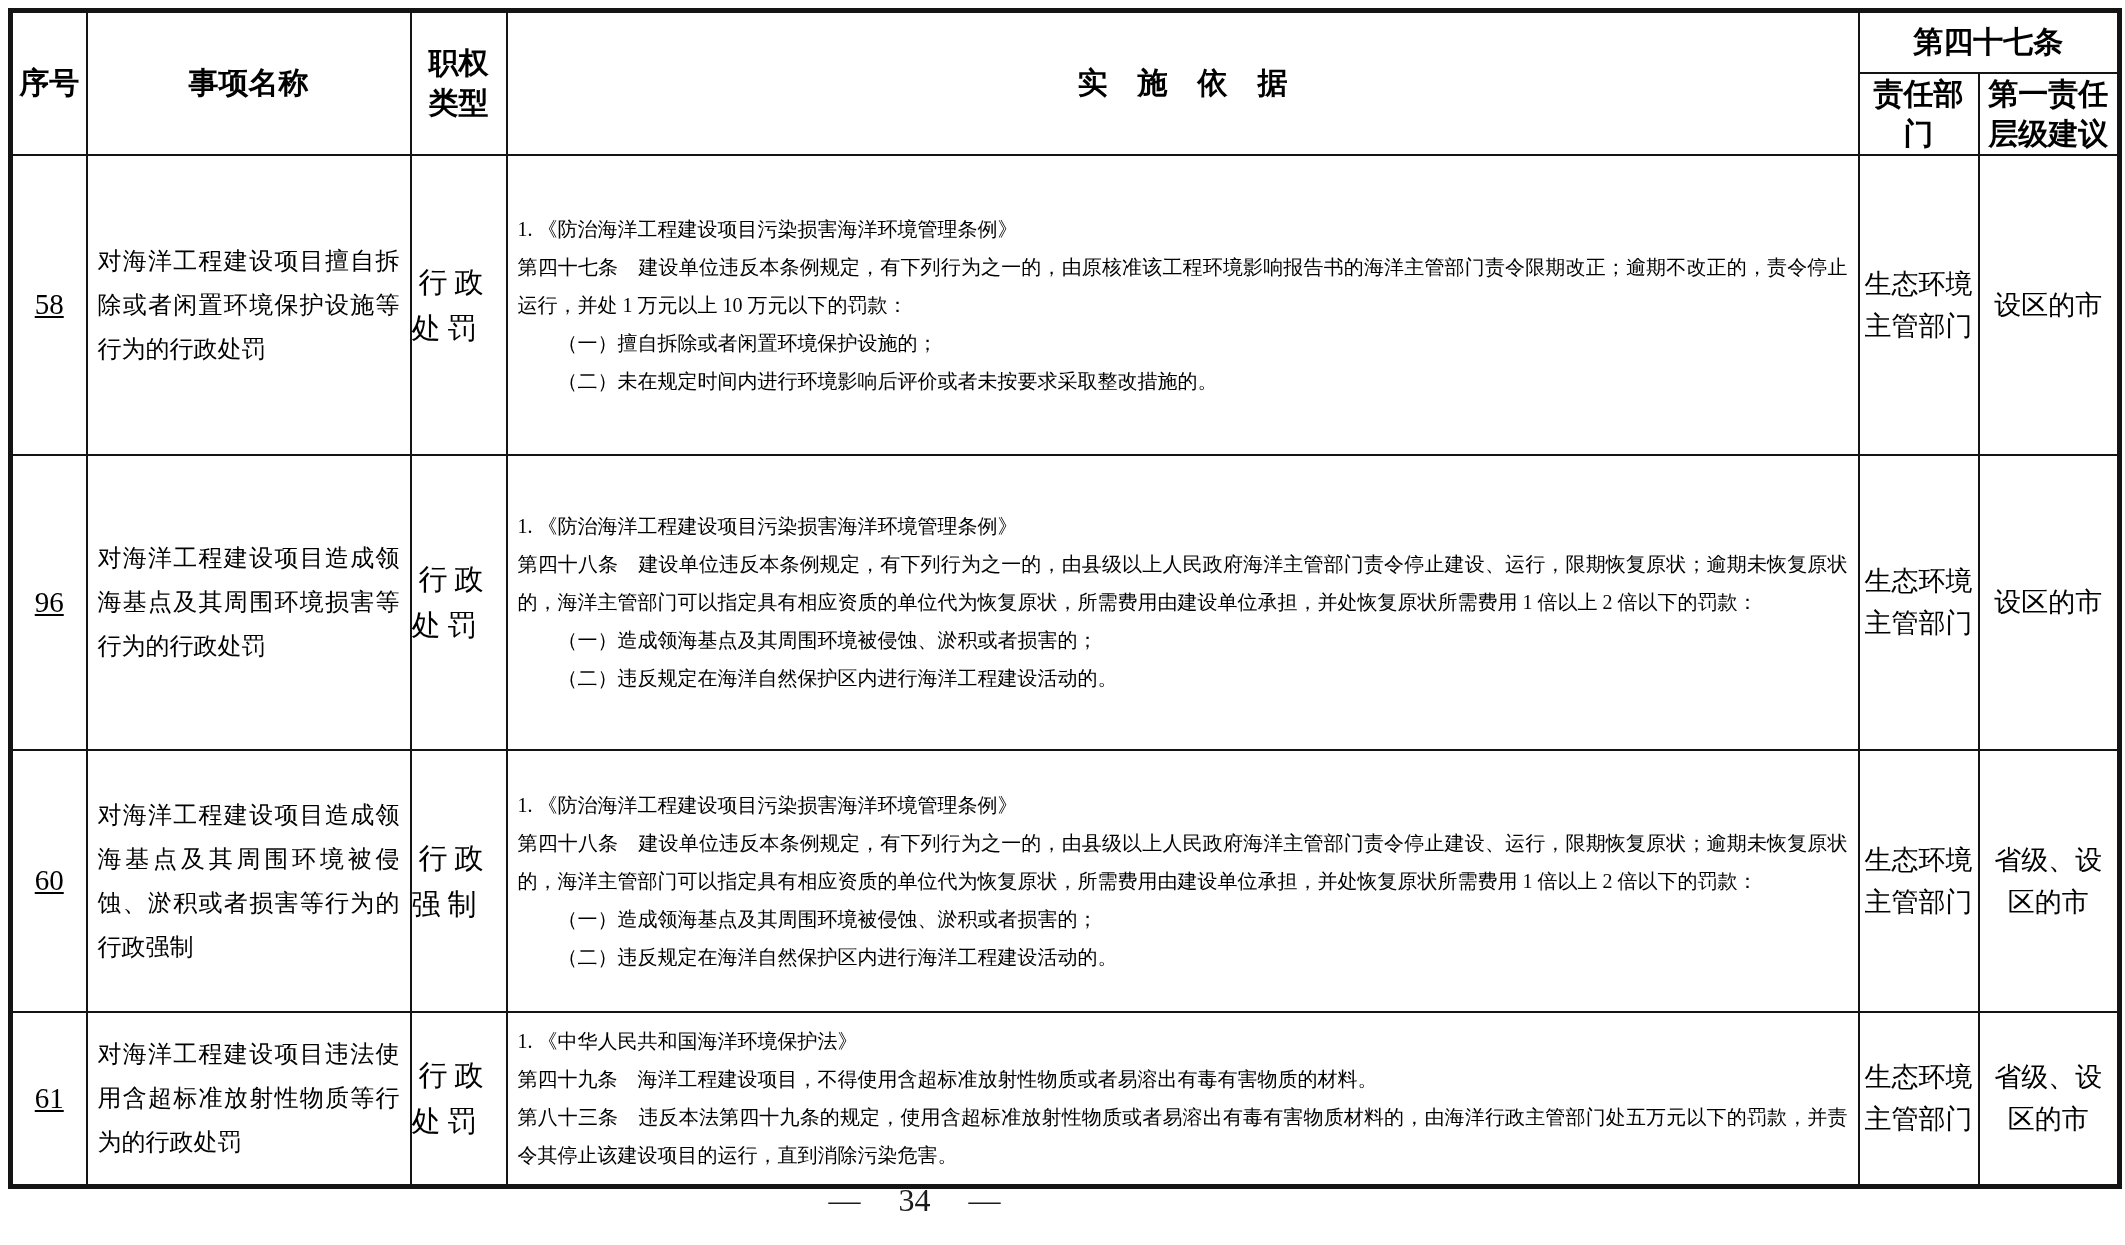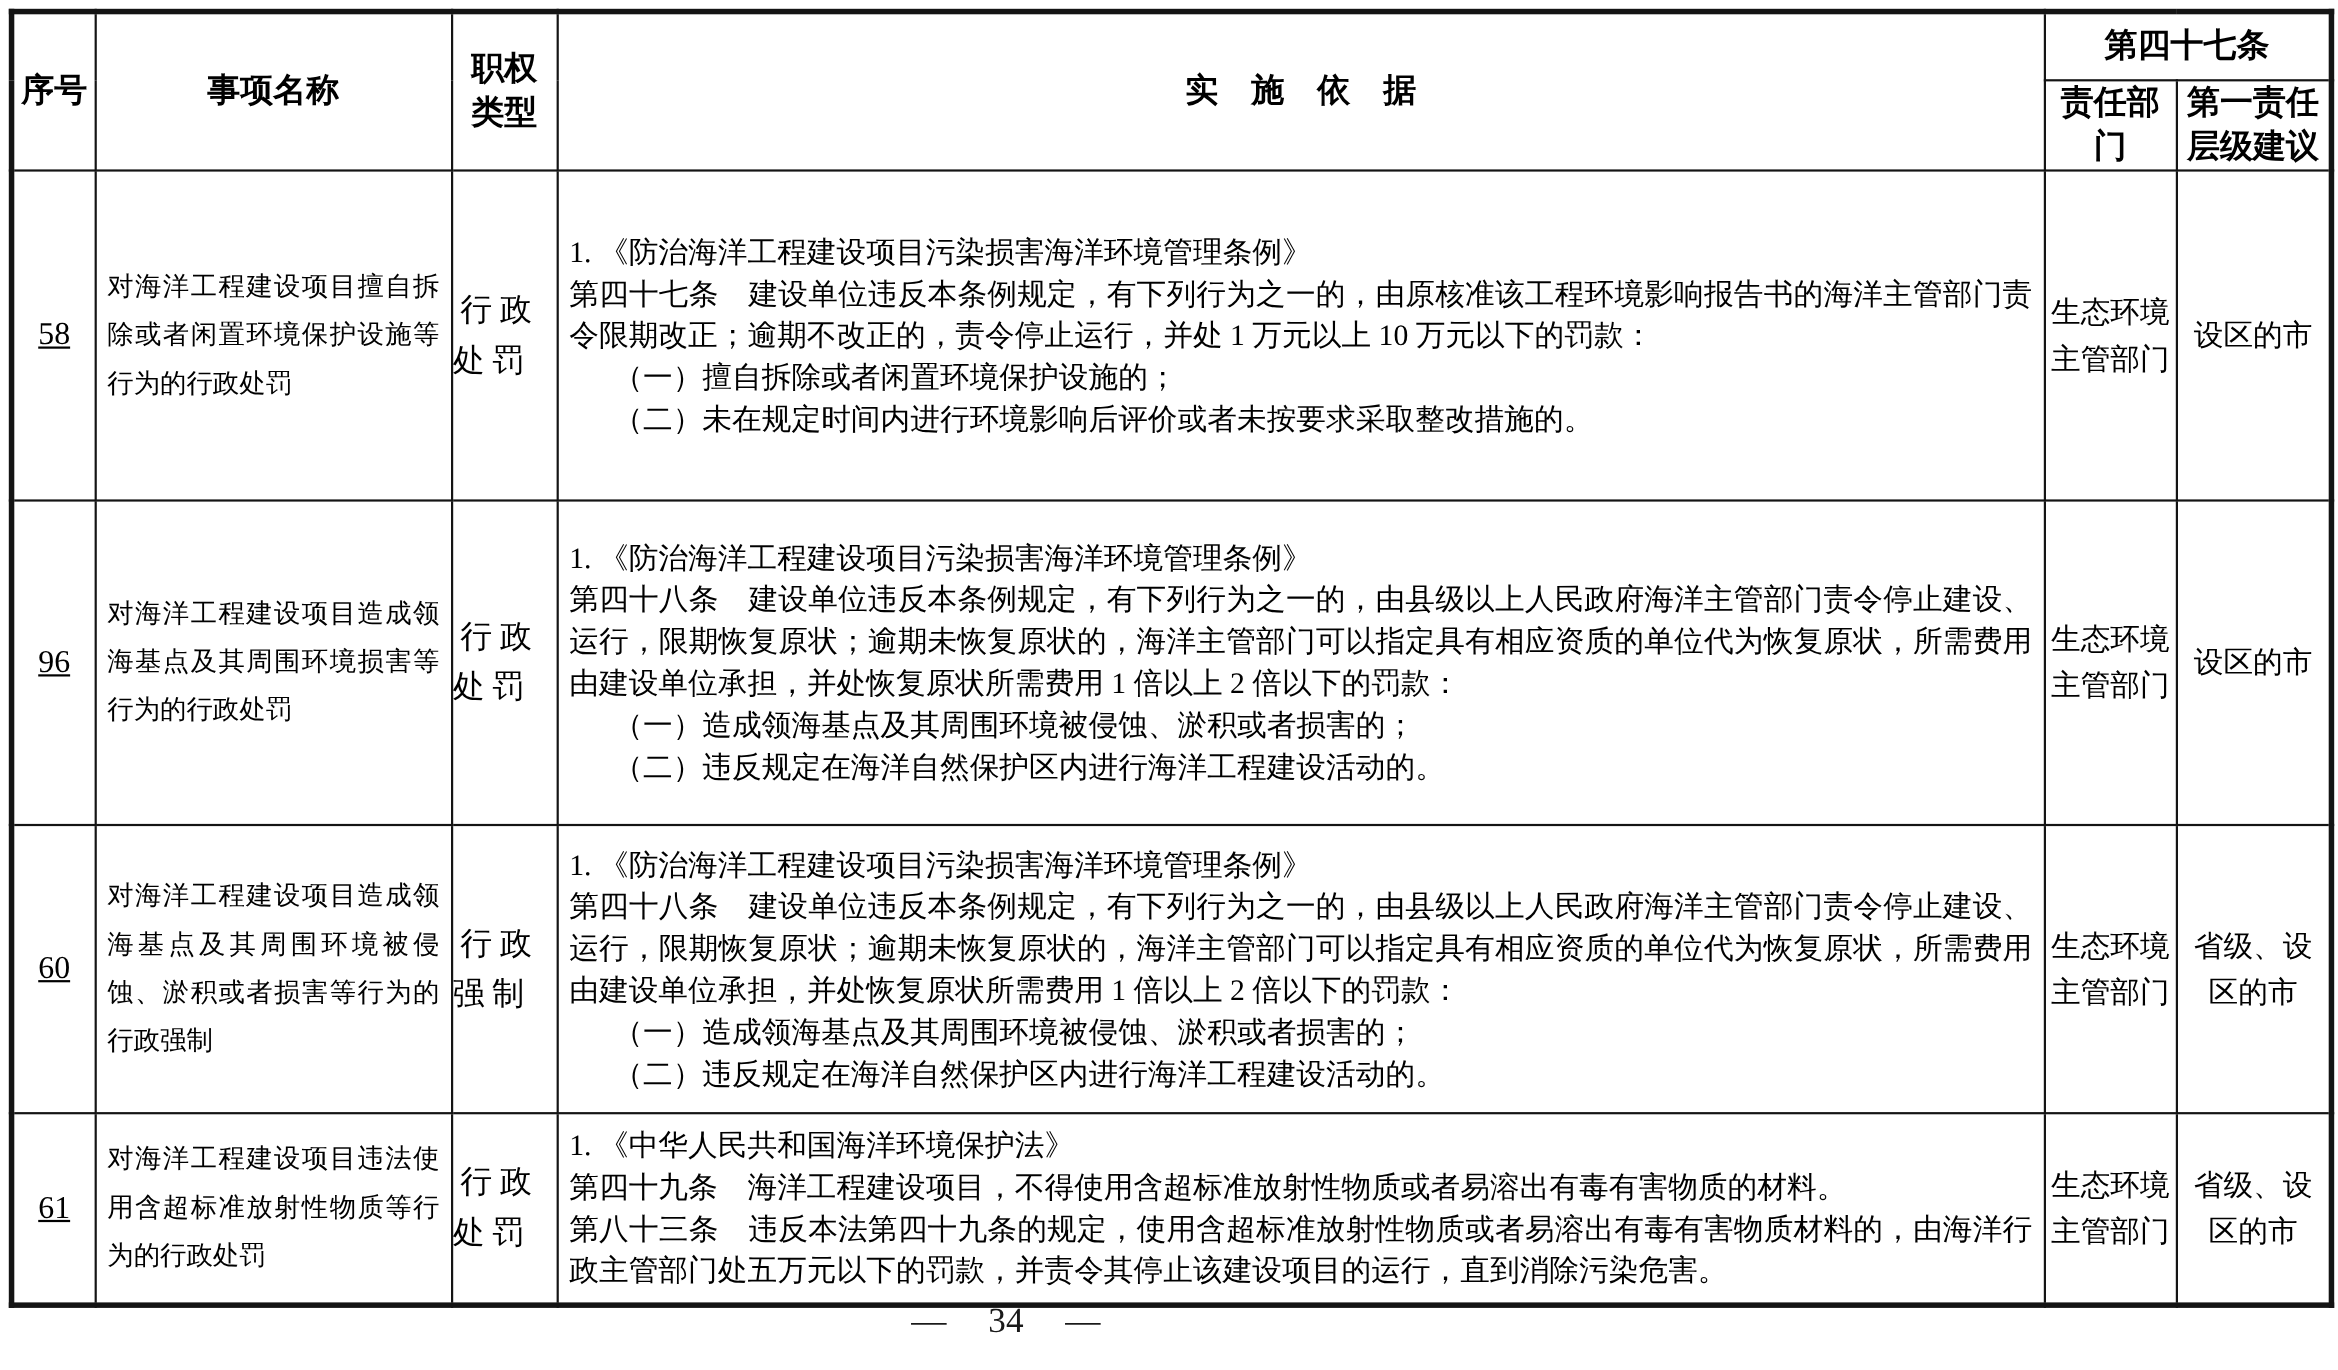--- a/index.html
+++ b/index.html
@@ -39,21 +39,21 @@
   td.serial { text-align:center; font-size:29px;text-decoration:underline; }
   td.name {
     font-size:24px; line-height:44px;
     text-align:justify; text-justify:inter-character;
     padding:0 10px;
   }
   td.power {
     text-align:left; font-size:29px; line-height:46px;
     letter-spacing:7px; text-indent:7px; white-space:pre-line;
   }
-  td.basis { font-size:27px; line-height:38px; padding:8px 10px; }
+  td.basis { font-size:20px; line-height:38px; padding:8px 10px; }
   td.basis .para { text-align:justify; text-justify:inter-character; }
   td.basis .para.indent { text-indent:40px; }
   .b { font-weight:400; font-family:"Liberation Sans","DejaVu Sans",sans-serif; }
   td.dept, td.level {
     text-align:center; font-size:27px; line-height:42px; white-space:pre-line;
   }
 
   .footer {
     position:absolute; left:0; width:1829px; top:1182px;
     text-align:center; font-size:32px; word-spacing:30px;

